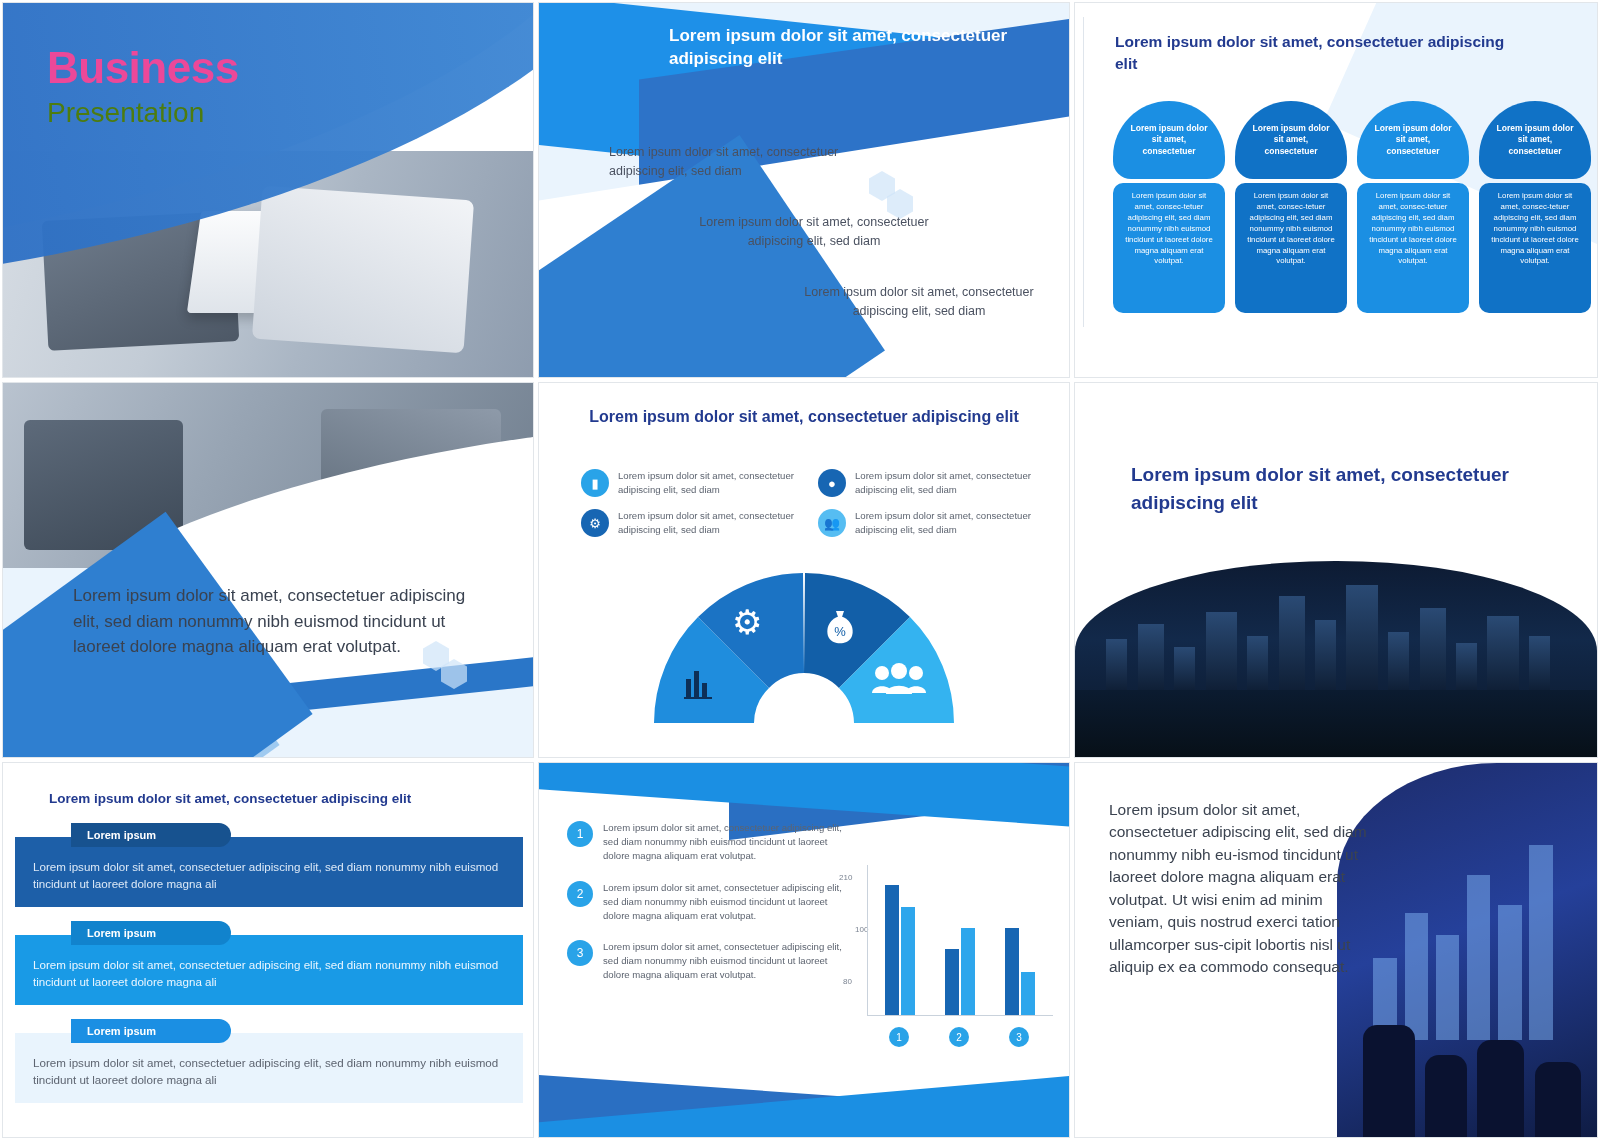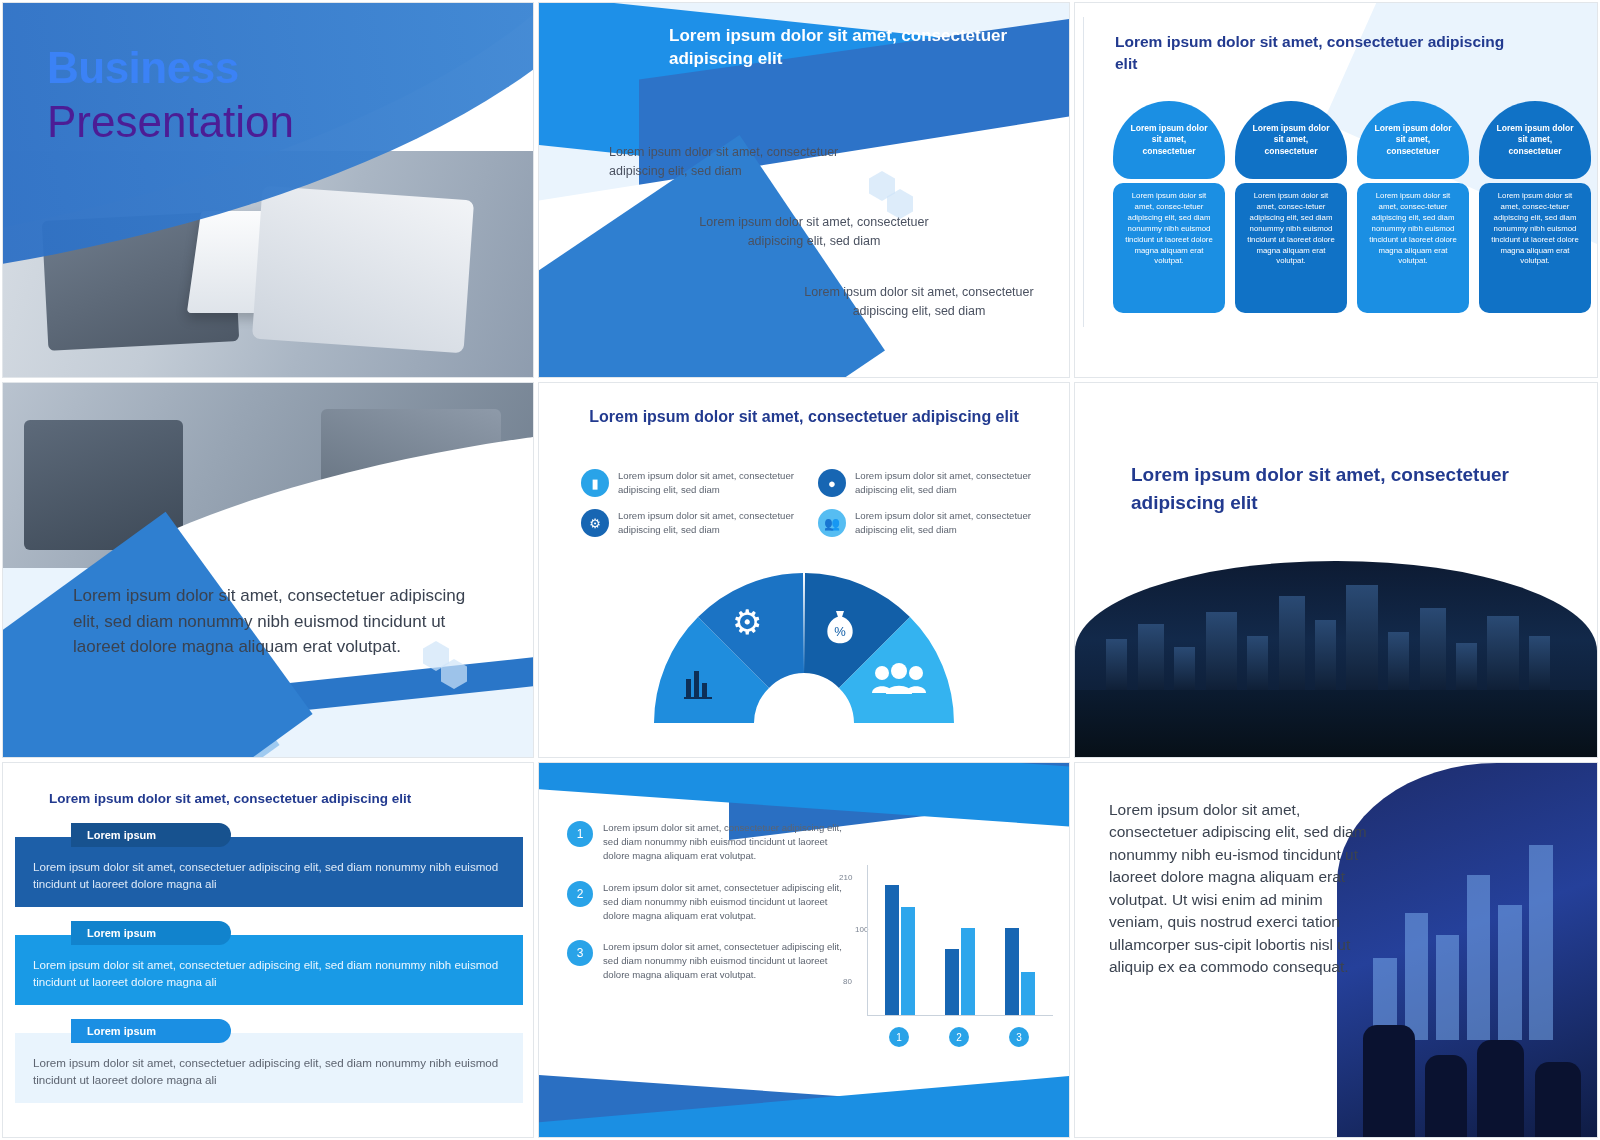--- a/index.html
+++ b/index.html
@@ -50,22 +50,22 @@
   .s1-wave-top{
     left:-40px;top:-50px;width:700px;height:260px;
     background:linear-gradient(90deg,#2d6fc4,#3f8ad6);
     border-radius:0 0 100% 0;transform:rotate(-9deg);opacity:.95;
   }
   .s1-wave-top2{
     left:-60px;top:-90px;width:700px;height:250px;
     background:#a9cdee;border-radius:0 0 90% 0;transform:rotate(-12deg);opacity:.7;
   }
   .s1-title{left:44px;top:40px;z-index:5;}
-  .s1-title .b{font-size:44px;font-weight:bold;color:#3b82f6;letter-spacing:-.5px;}
-  .s1-title .p{font-size:44px;color:#4c1d95;font-weight:300;margin-top:4px;}
+  .s1-title .b{font-size:44px;font-weight:bold;color:#ec4899;letter-spacing:-.5px;}
+  .s1-title .p{font-size:28px;color:#4d7c0f;font-weight:300;margin-top:4px;}
   
   .s2-bg{inset:0;background:#eaf4fd;}
   .s2-band{
     left:-20px;top:-10px;width:600px;height:150px;background:#1e90e8;
     transform:skewY(6deg);transform-origin:left top;
   }
   .s2-band2{
     left:100px;top:40px;width:520px;height:180px;background:#2d73c8;
     transform:skewY(-8deg);
   }

